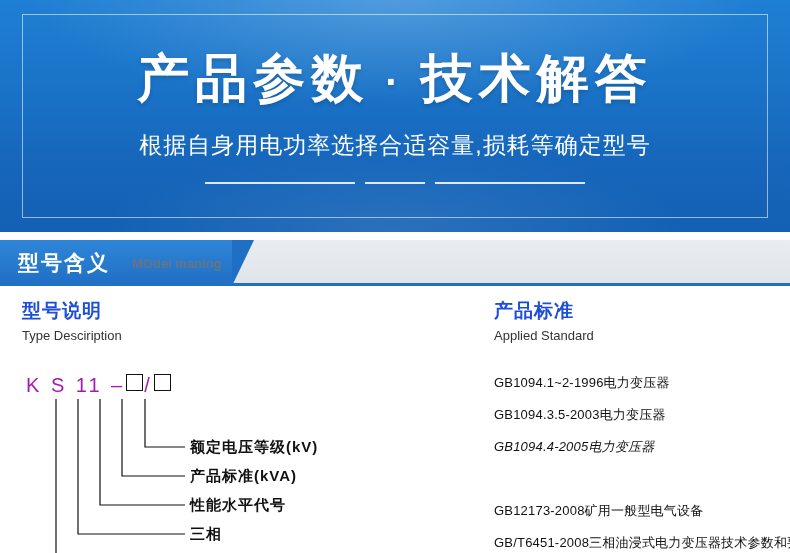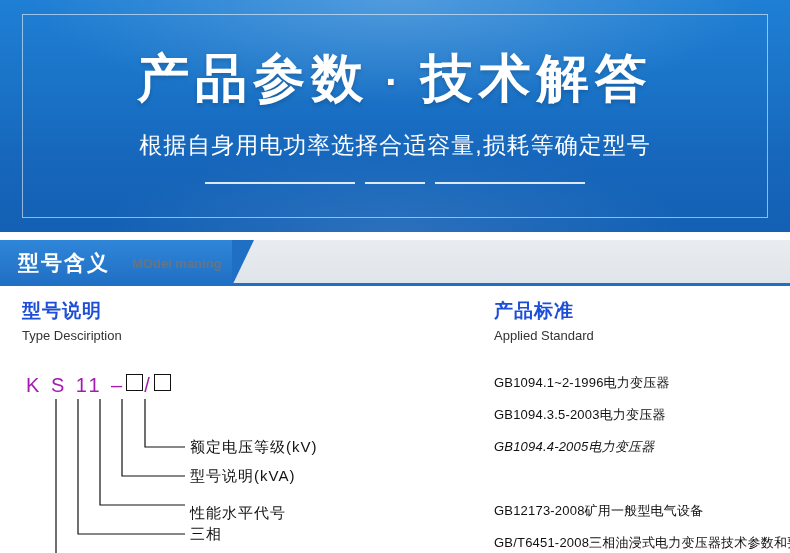--- a/index.html
+++ b/index.html
@@ -187,20 +187,21 @@
     position: absolute;
     left: 0; top: 0;
     width: 480px; height: 267px;
   }
   .leader-label {
     position: absolute;
     font-size: 15px;
     color: #111111;
     white-space: nowrap;
     letter-spacing: 1px;
+    font-weight: bold;
   }
 
   
   .std-item {
     position: absolute;
     left: 14px;
     font-size: 13px;
     color: #111111;
     white-space: nowrap;
     letter-spacing: 0.2px;
@@ -246,22 +247,22 @@
       <g stroke="#111111" stroke-width="1.2" fill="none">
         <path d="M145 113 L145 161 L185 161"></path>
         <path d="M122 113 L122 190 L185 190"></path>
         <path d="M100 113 L100 219 L185 219"></path>
         <path d="M78 113 L78 248 L185 248"></path>
         <path d="M56 113 L56 277 L185 277"></path>
       </g>
     </svg>
 
     <div class="leader-label" style="left:190px; top:152px;">额定电压等级(kV)</div>
-    <div class="leader-label" style="left:190px; top:181px;">型号说明(kVA)</div>
-    <div class="leader-label" style="left:190px; top:218px;">性能水平代号</div>
+    <div class="leader-label" style="left:190px; top:181px;">产品标准(kVA)</div>
+    <div class="leader-label" style="left:190px; top:210px;">性能水平代号</div>
     <div class="leader-label" style="left:190px; top:239px;">三相</div>
 
   </div>
 
   <div class="col-right">
     <div class="col-title">产品标准</div>
     <div class="col-sub">Applied Standard</div>
 
     <div class="std-item" style="top:88px;">GB1094.1~2-1996电力变压器</div>
     <div class="std-item" style="top:120px;">GB1094.3.5-2003电力变压器</div>

